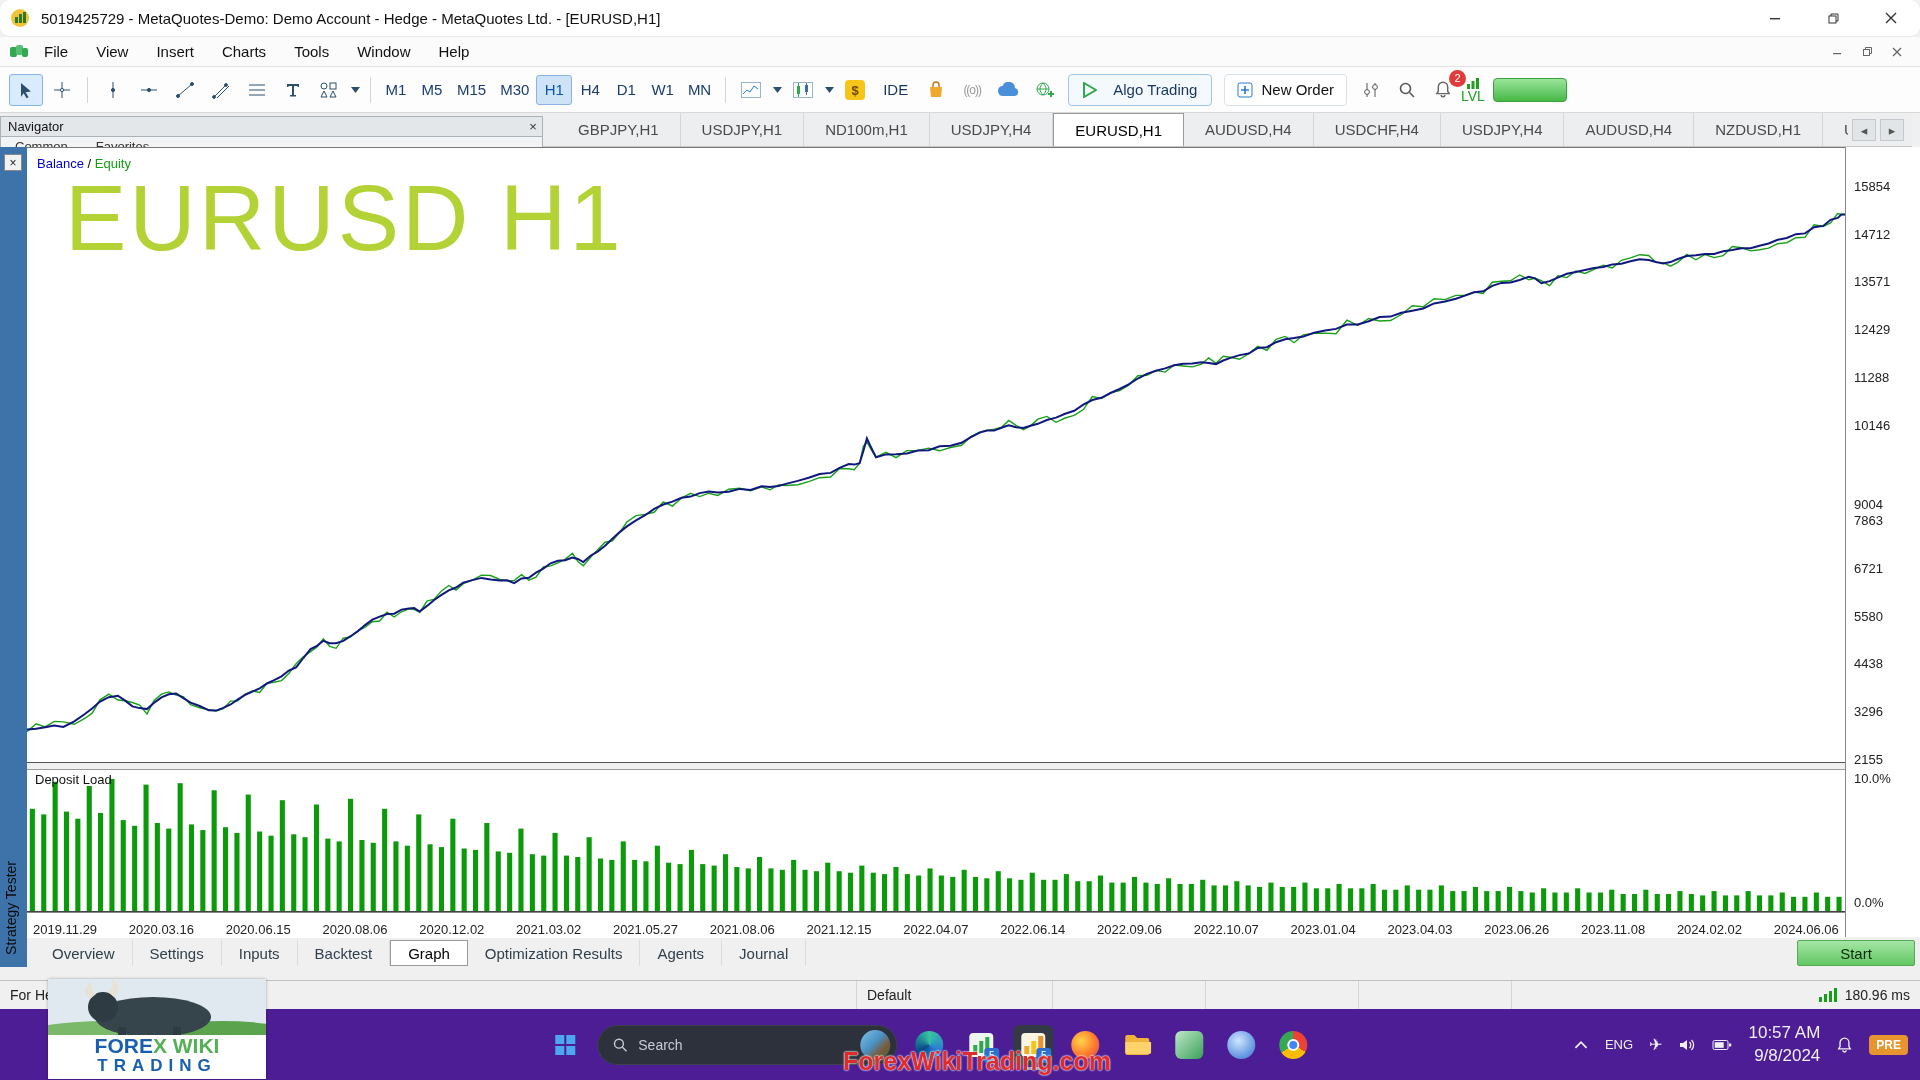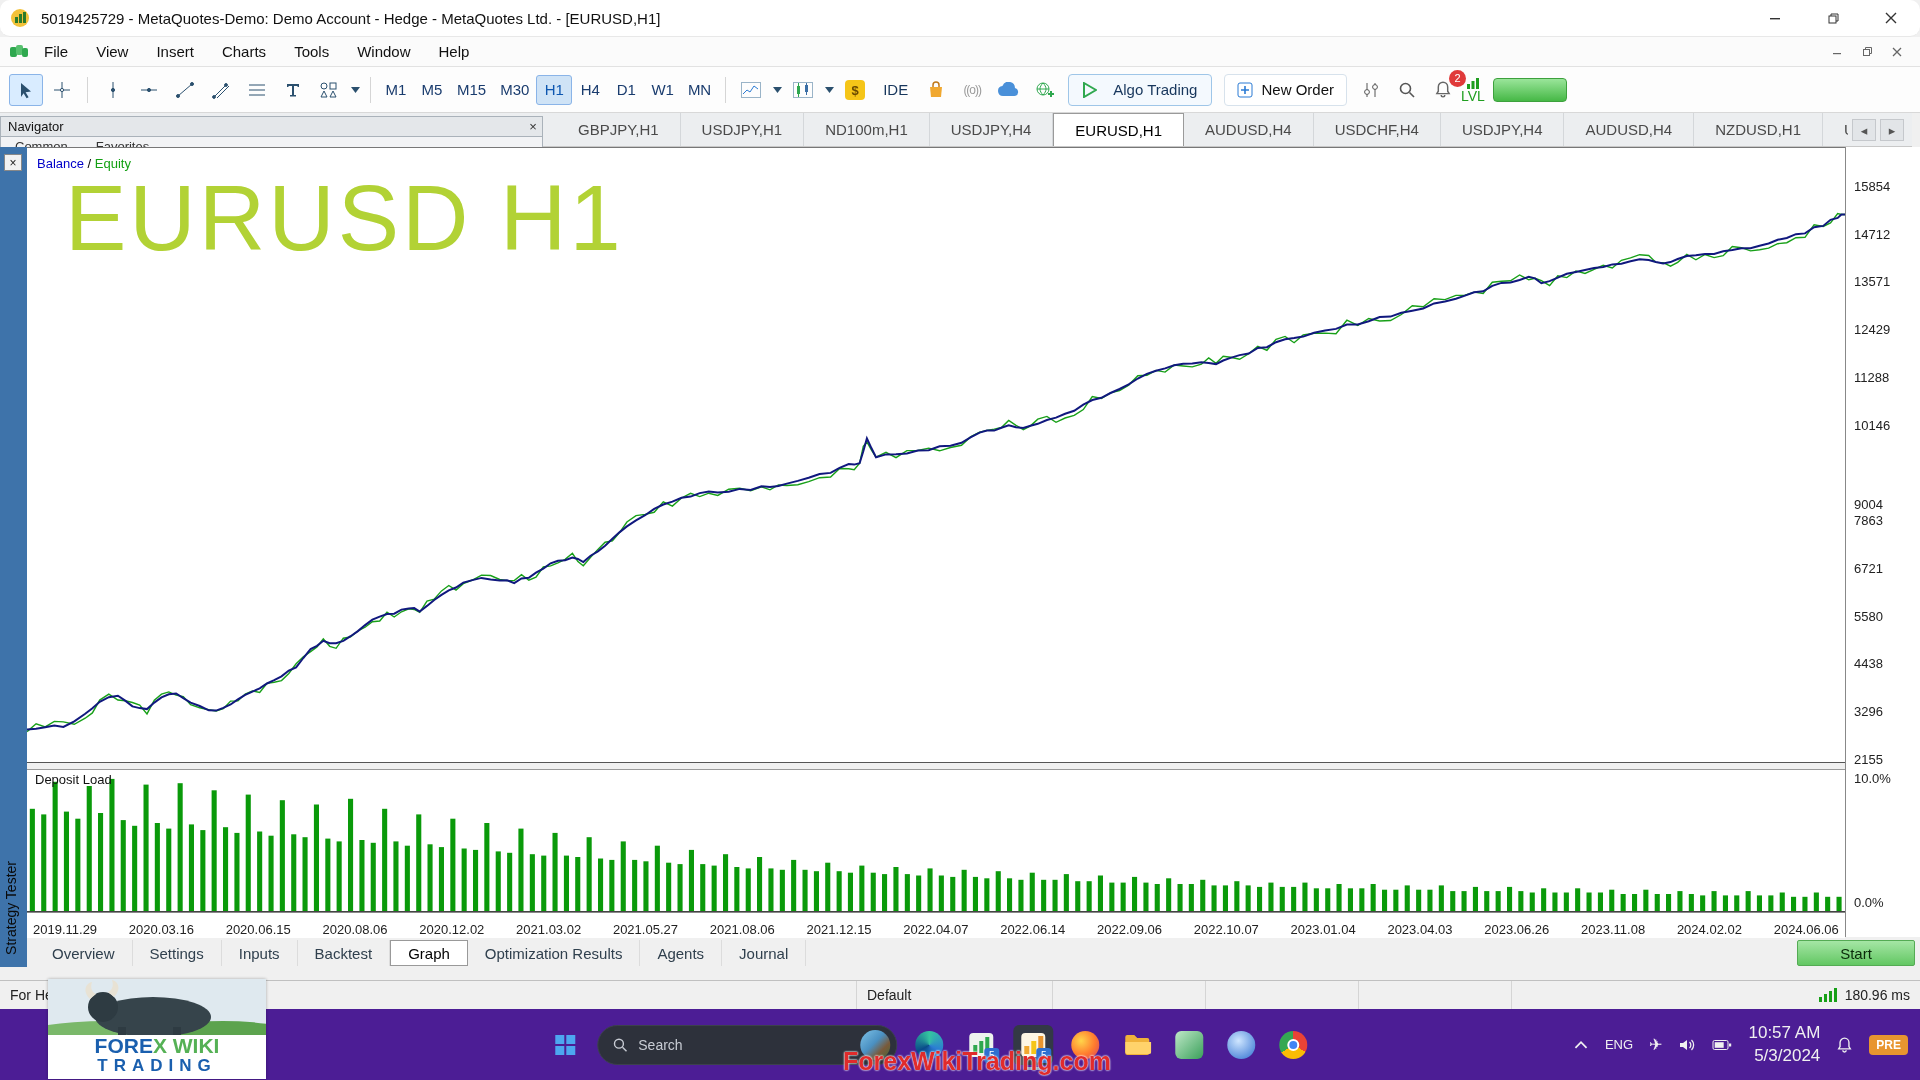--- a/index.html
+++ b/index.html
@@ -715,21 +715,21 @@
           <path d="M2 6v4h3l4 3V3L5 6H2z" fill="#f0f0f0"></path>
           <path d="M11.5 5a4 4 0 0 1 0 6M13.5 3a7 7 0 0 1 0 10" stroke="#f0f0f0" fill="none" stroke-width="1.3"></path>
         </svg>
       <svg width="20" height="14" viewBox="0 0 20 14">
           <rect x="1" y="2.5" width="15" height="9" rx="1.5" fill="none" stroke="#f0f0f0"></rect>
           <rect x="17" y="5.5" width="2.2" height="3" fill="#f0f0f0"></rect>
           <rect x="2.7" y="4.2" width="9" height="5.6" fill="#f0f0f0"></rect>
         </svg>
       <div class="clock">
         <div>10:57 AM</div>
-        <div>5/3/2024</div>
+        <div>9/8/2024</div>
       </div>
       <svg width="17" height="18" viewBox="0 0 16 17" fill="none" stroke="#f0f0f0" stroke-width="1.3">
           <path d="M8 2a4.2 4.2 0 0 0-4.2 4.2V10L2.5 12.2h11L12.2 10V6.2A4.2 4.2 0 0 0 8 2z"></path>
           <path d="M6.4 13.5a1.6 1.6 0 0 0 3.2 0"></path>
         </svg>
       <span class="pre-badge">PRE</span>
     </div>
   </div>
 
   <div class="fw-logo">

